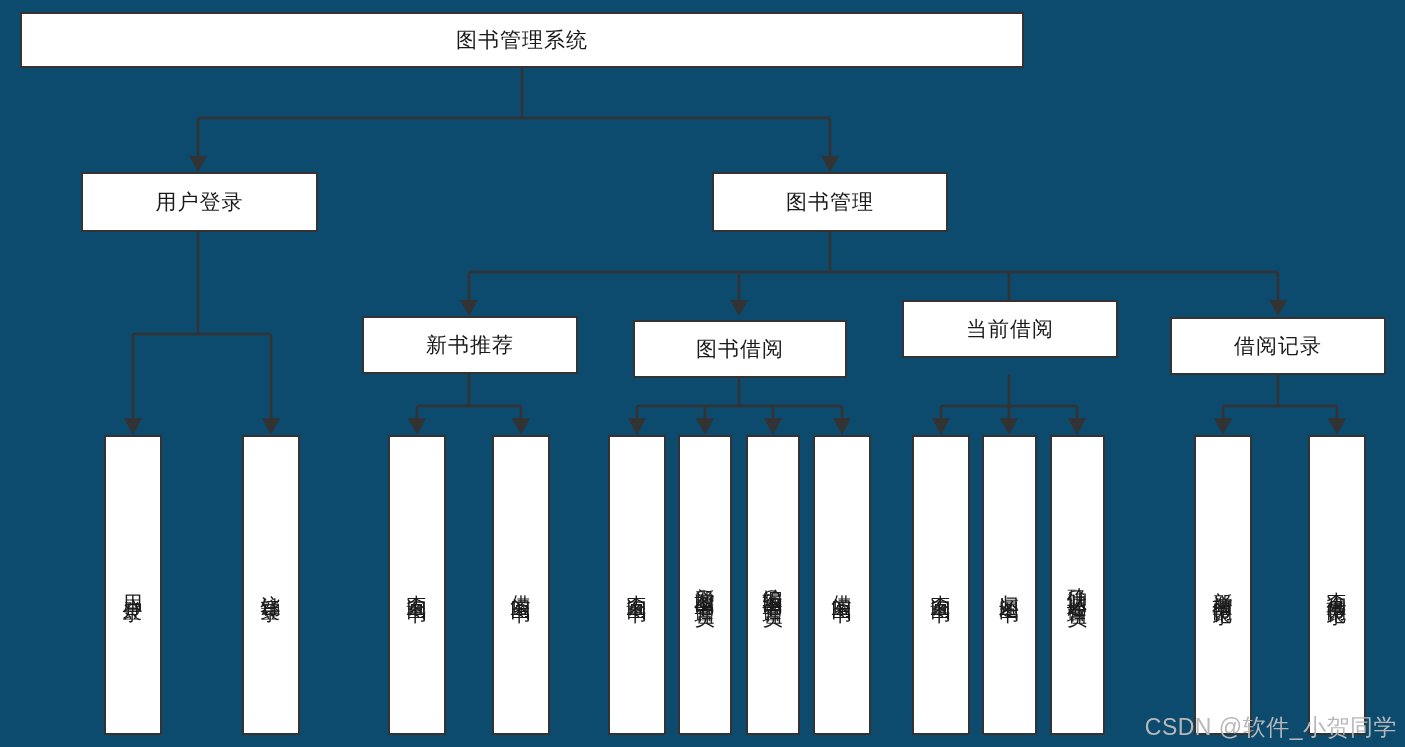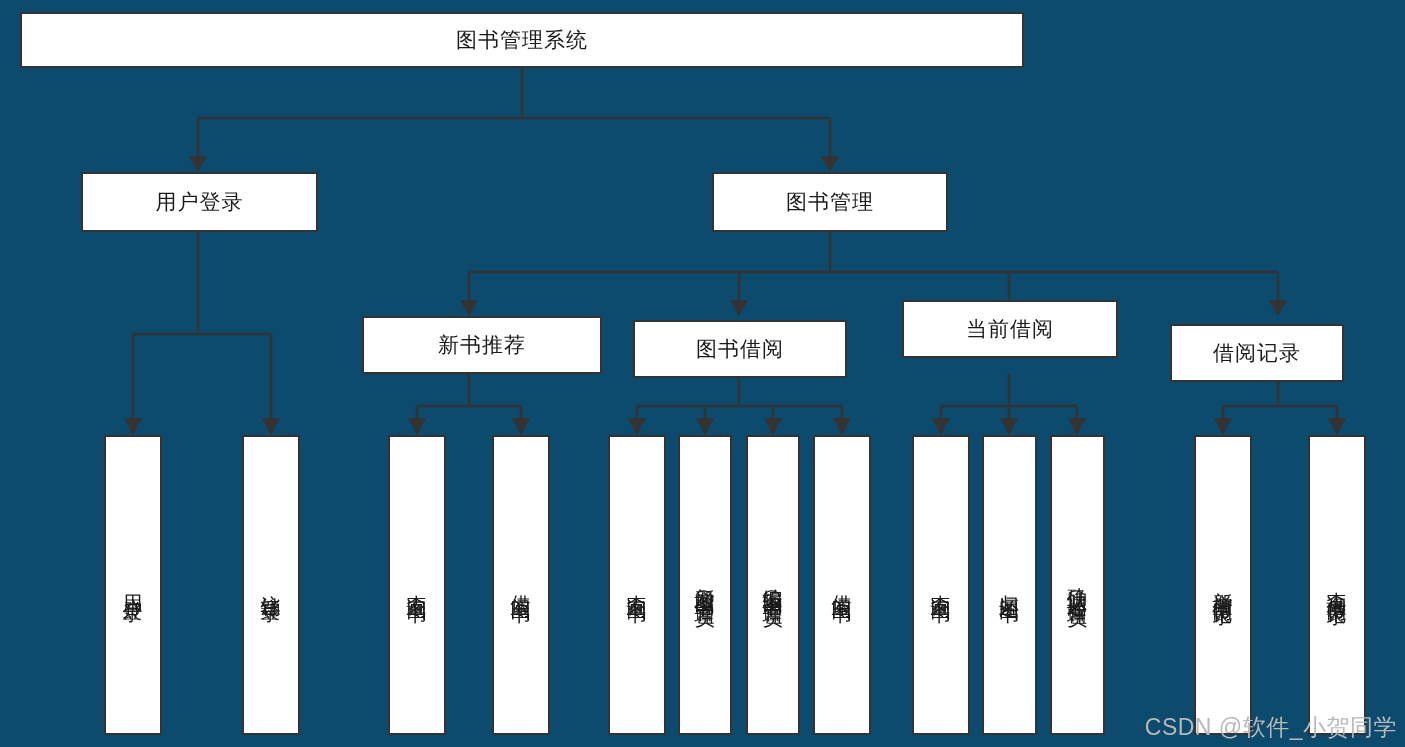--- a/index.html
+++ b/index.html
@@ -140,30 +140,30 @@
     <span class="label">图书管理系统</span>
   </div>
 
   <div class="node h" style="left:81px; top:172px; width:237px; height:60px;">
     <span class="label">用户登录</span>
   </div>
   <div class="node h" style="left:712px; top:172px; width:236px; height:60px;align-items:center;">
     <span class="label">图书管理</span>
   </div>
 
-  <div class="node h" style="left:362px; top:316px; width:240px; height:58px;">
+  <div class="node h" style="left:362px; top:316px; width:216px; height:58px;">
     <span class="label">新书推荐</span>
   </div>
   <div class="node h" style="left:633px; top:320px; width:214px; height:58px;">
     <span class="label">图书借阅</span>
   </div>
   <div class="node h" style="left:902px; top:300px; width:216px; height:58px;">
     <span class="label">当前借阅</span>
   </div>
-  <div class="node h" style="left:1170px; top:324px; width:174px; height:58px;">
+  <div class="node h" style="left:1170px; top:317px; width:216px; height:58px;">
     <span class="label">借阅记录</span>
   </div>
 
   <div class="node v" style="left:104px; top:435px; width:58px; height:300px;">
     <span class="label">用户登录</span>
   </div>
   <div class="node v" style="left:242px; top:435px; width:58px; height:300px;">
     <span class="label">注销登录</span>
   </div>
 

